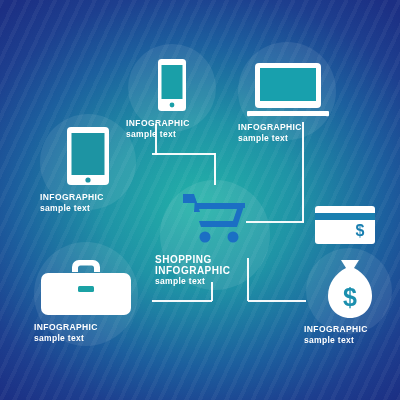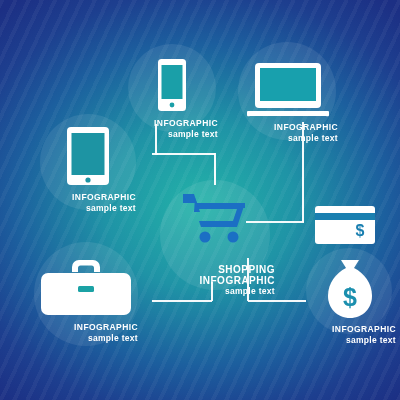--- a/index.html
+++ b/index.html
@@ -34,21 +34,21 @@
   }
   .node {
     position: absolute;
     color: #ffffff;
     text-align: center;
   }
   .label {
     font-size: 8.5px;
     letter-spacing: 0.4px;
     line-height: 11px;
-    text-align: right;
+    text-align: left;
     color: #ffffff;
   }
   .label .l1 { font-weight: bold; }
   .label .l2 { font-weight: bold; letter-spacing: 0.3px; }
   .center-label .l0 { font-weight: bold; font-size: 10px; letter-spacing: 0.5px;}
   .center-label .l1 { font-weight: bold; font-size: 10px; letter-spacing: 0.5px;}
   .center-label .l2 { font-size: 8.5px; }
 
   
   .conn {
@@ -171,20 +171,20 @@
   <div class="node" style="left:155px;top:190px;width:120px;">
     <div style="display:flex;justify-content:center;">
       <svg width="68" height="58" viewBox="0 0 68 58" aria-hidden="true">
         <path d="M2 4 h11 l3 9 h48 l-8 24 h-36 l-2 -6 h34 l4 -12 h-40 l-2 -6 h-12 z" fill="#1b6fc4"></path>
         <rect x="16" y="13" width="48" height="5" fill="#1b6fc4"></rect>
         <path d="M14 8 l5 14 h-6 z" fill="#1b6fc4"></path>
         <circle cx="24" cy="47" r="5.5" fill="#1b6fc4"></circle>
         <circle cx="52" cy="47" r="5.5" fill="#1b6fc4"></circle>
       </svg>
     </div>
-    <div class="label center-label" style="margin-top:16px;">
+    <div class="label center-label" style="margin-top:6px;">
       <div class="l0">SHOPPING</div>
       <div class="l1">INFOGRAPHIC</div>
       <div class="l2">sample text</div>
     </div>
   </div>
 
 </div>
 
 </body></html>

